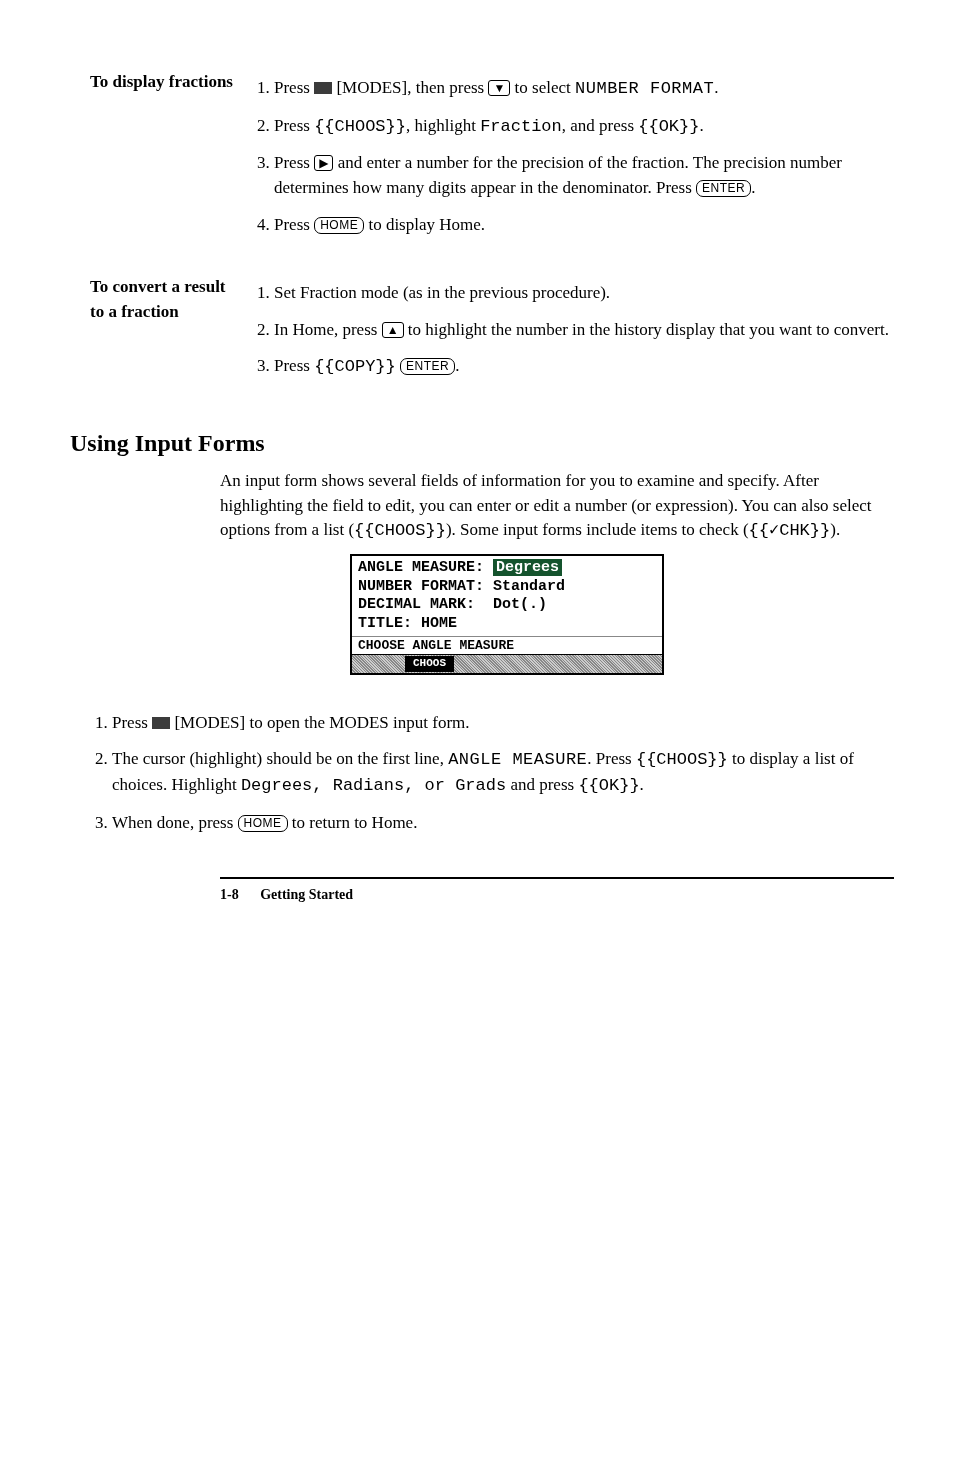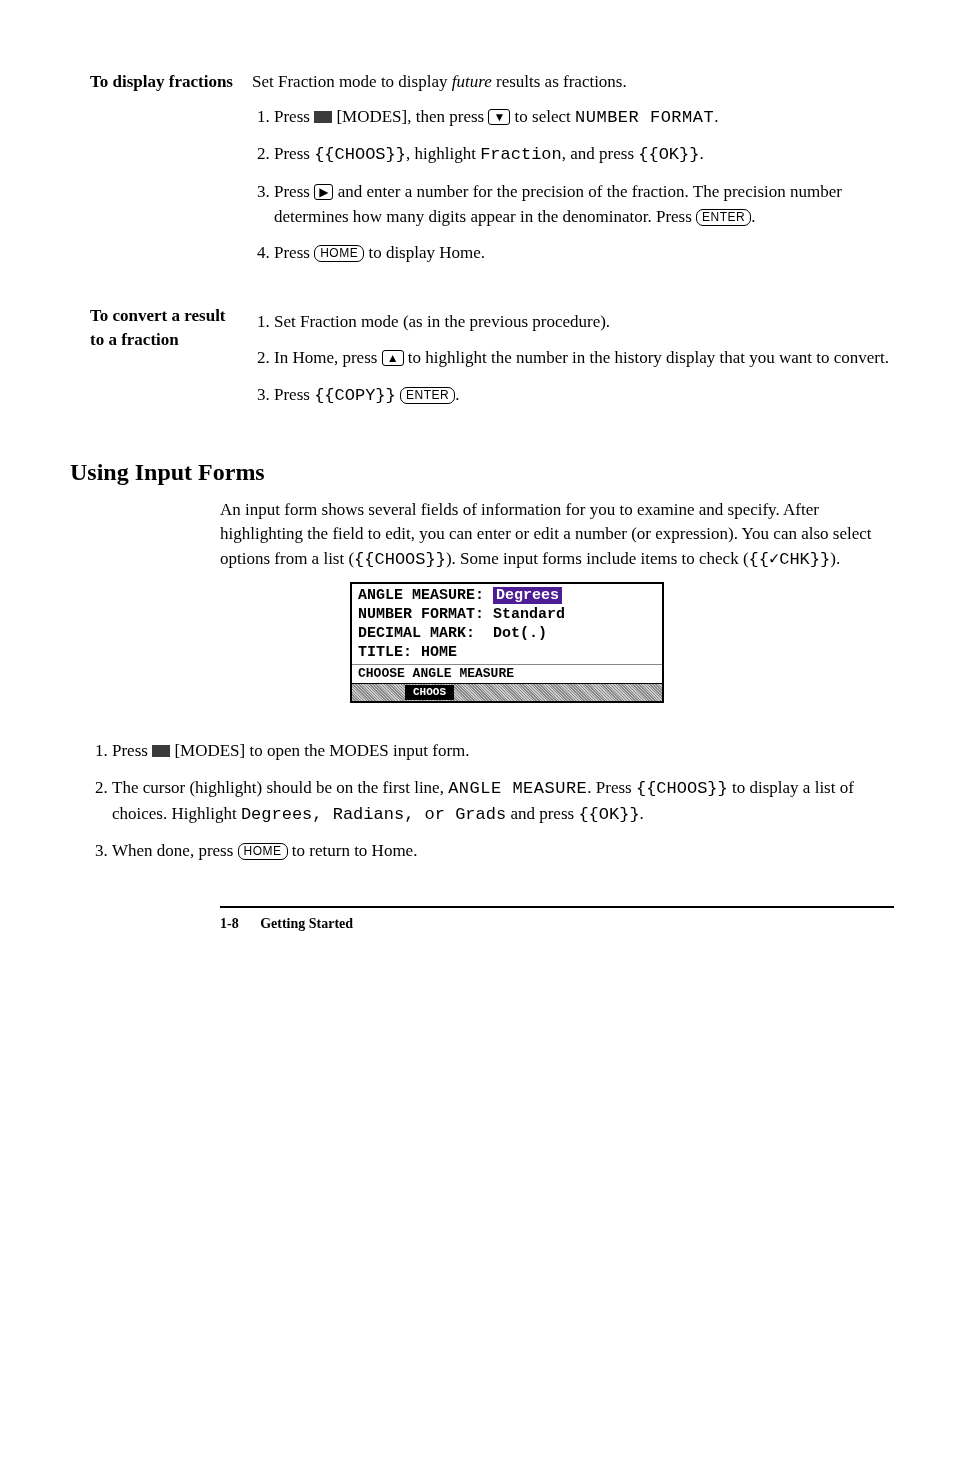--- a/index.html
+++ b/index.html
@@ -101,21 +101,21 @@
     font-size: 13px;
     letter-spacing: 1px;
     padding: 1px 0;
     border-bottom: 1px solid #000;
   }
   .calc-body {
     padding: 3px 6px 2px 6px;
     font-weight: bold;
   }
   .calc-body .inv {
-    background: #4c1d95;
+    background: #14532d;
     color: #fff;
     padding: 0 3px;
   }
   .calc-hint {
     padding: 1px 6px 0 6px;
     font-weight: bold;
     font-size: 13px;
     border-top: 1px solid #888;
   }
   .calc-soft {
@@ -149,23 +149,20 @@
   }
   .footer .pn { font-weight: bold; margin-right: 18px; }
   em { font-style: italic; }
 </style>
 </head>
 <body>
 
 <div class="section">
   <div class="sidehead">To display fractions</div>
   <div class="body">
-    <p class="para">
-      <span>Set Fraction mode to display </span><em>future</em><span> results as fractions.</span>
-    </p>
     <ol>
       <li>
         <span>Press </span><span class="key-shift"></span><span class="key-label"> [MODES]</span><span>, then press </span><span class="key-arrow">▼</span><span> to select </span><span class="smallcaps mono">NUMBER FORMAT</span><span>.</span>
       </li>
       <li>
         <span>Press </span><span class="soft">{{CHOOS}}</span><span>, highlight </span><span class="mono">Fraction</span><span>, and press </span><span class="soft">{{OK}}</span><span>.</span>
       </li>
       <li>
         <span>Press </span><span class="key-arrow">▶</span><span> and enter a number for the precision of the fraction. The precision number determines how many digits appear in the denominator. Press </span><span class="key-box">ENTER</span><span>.</span>
       </li>

